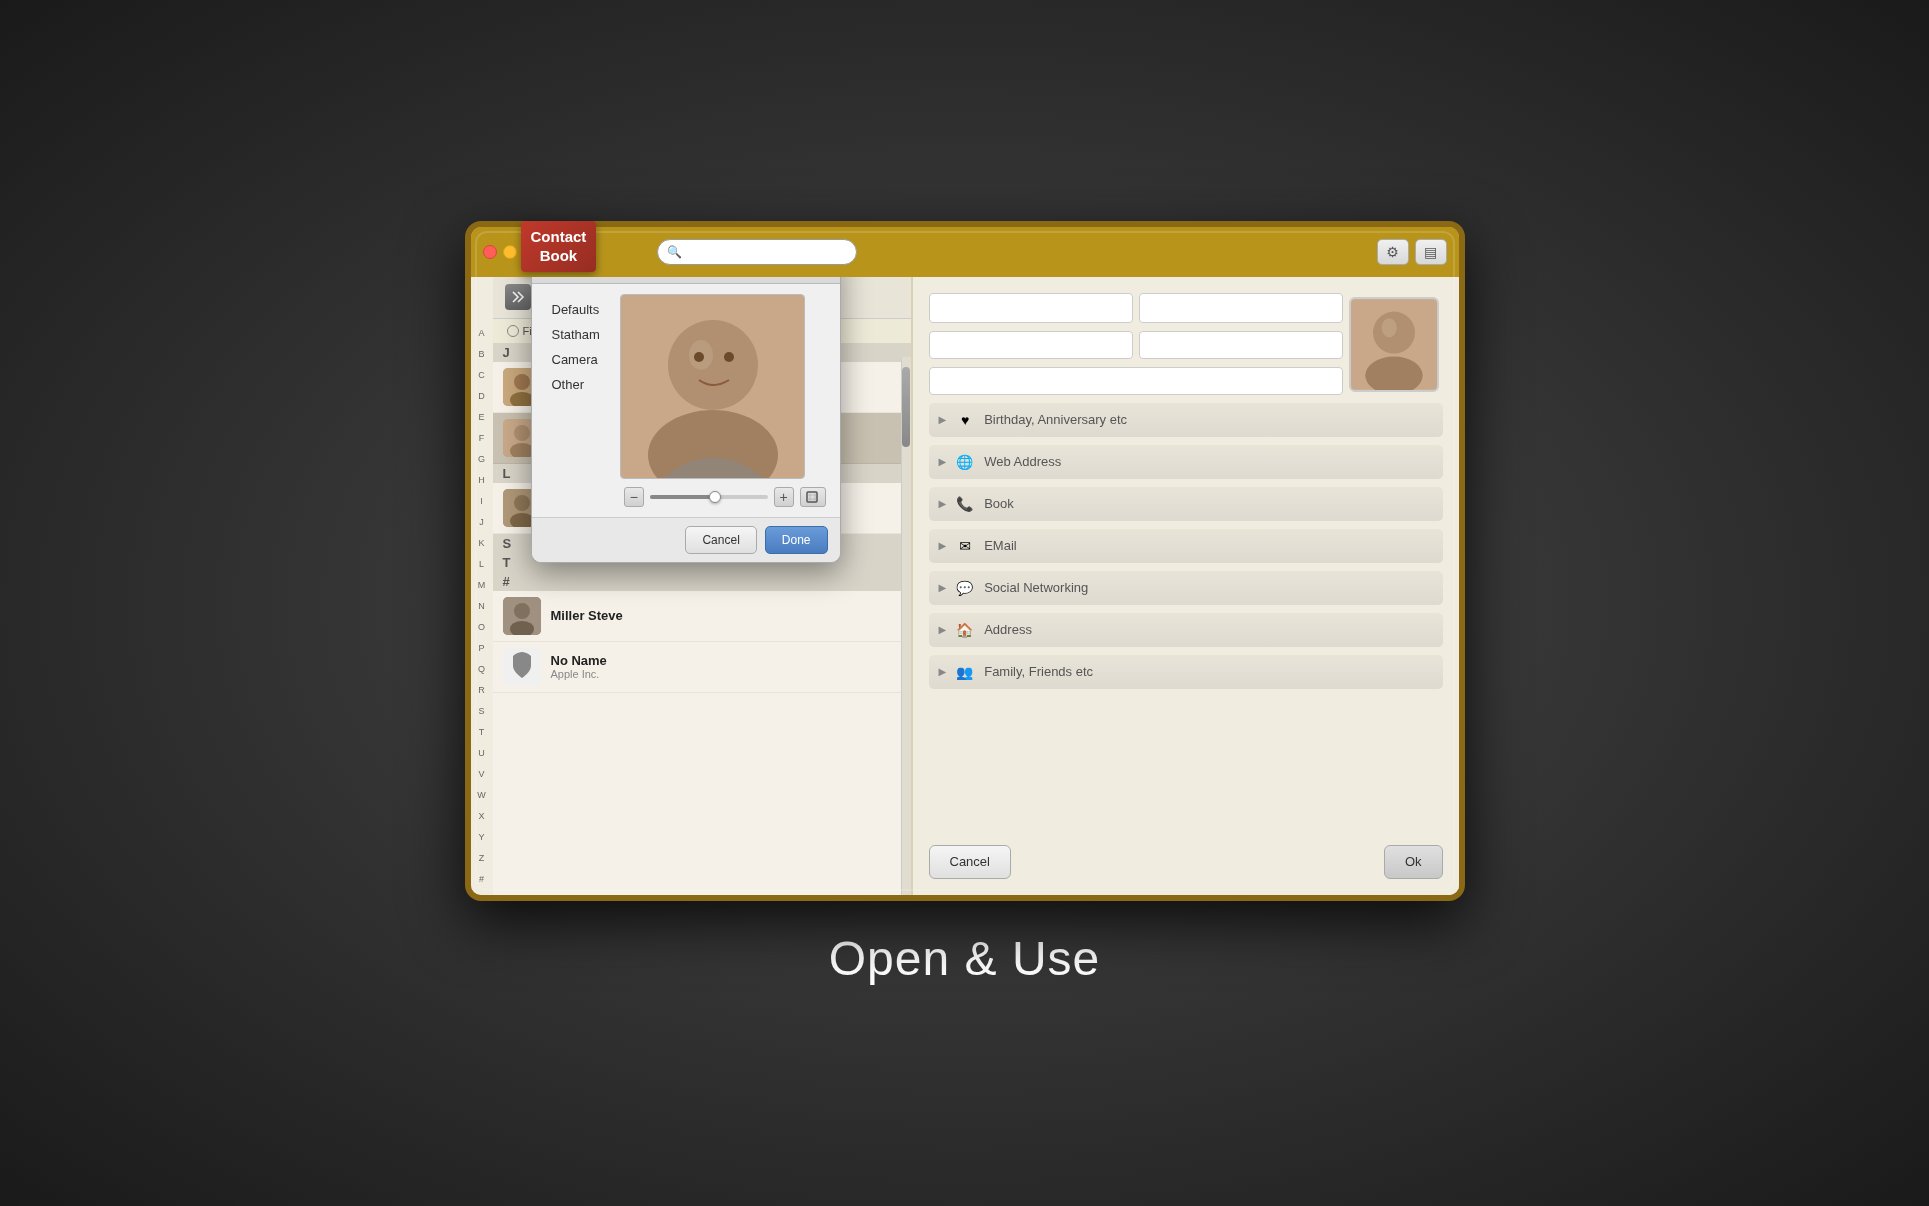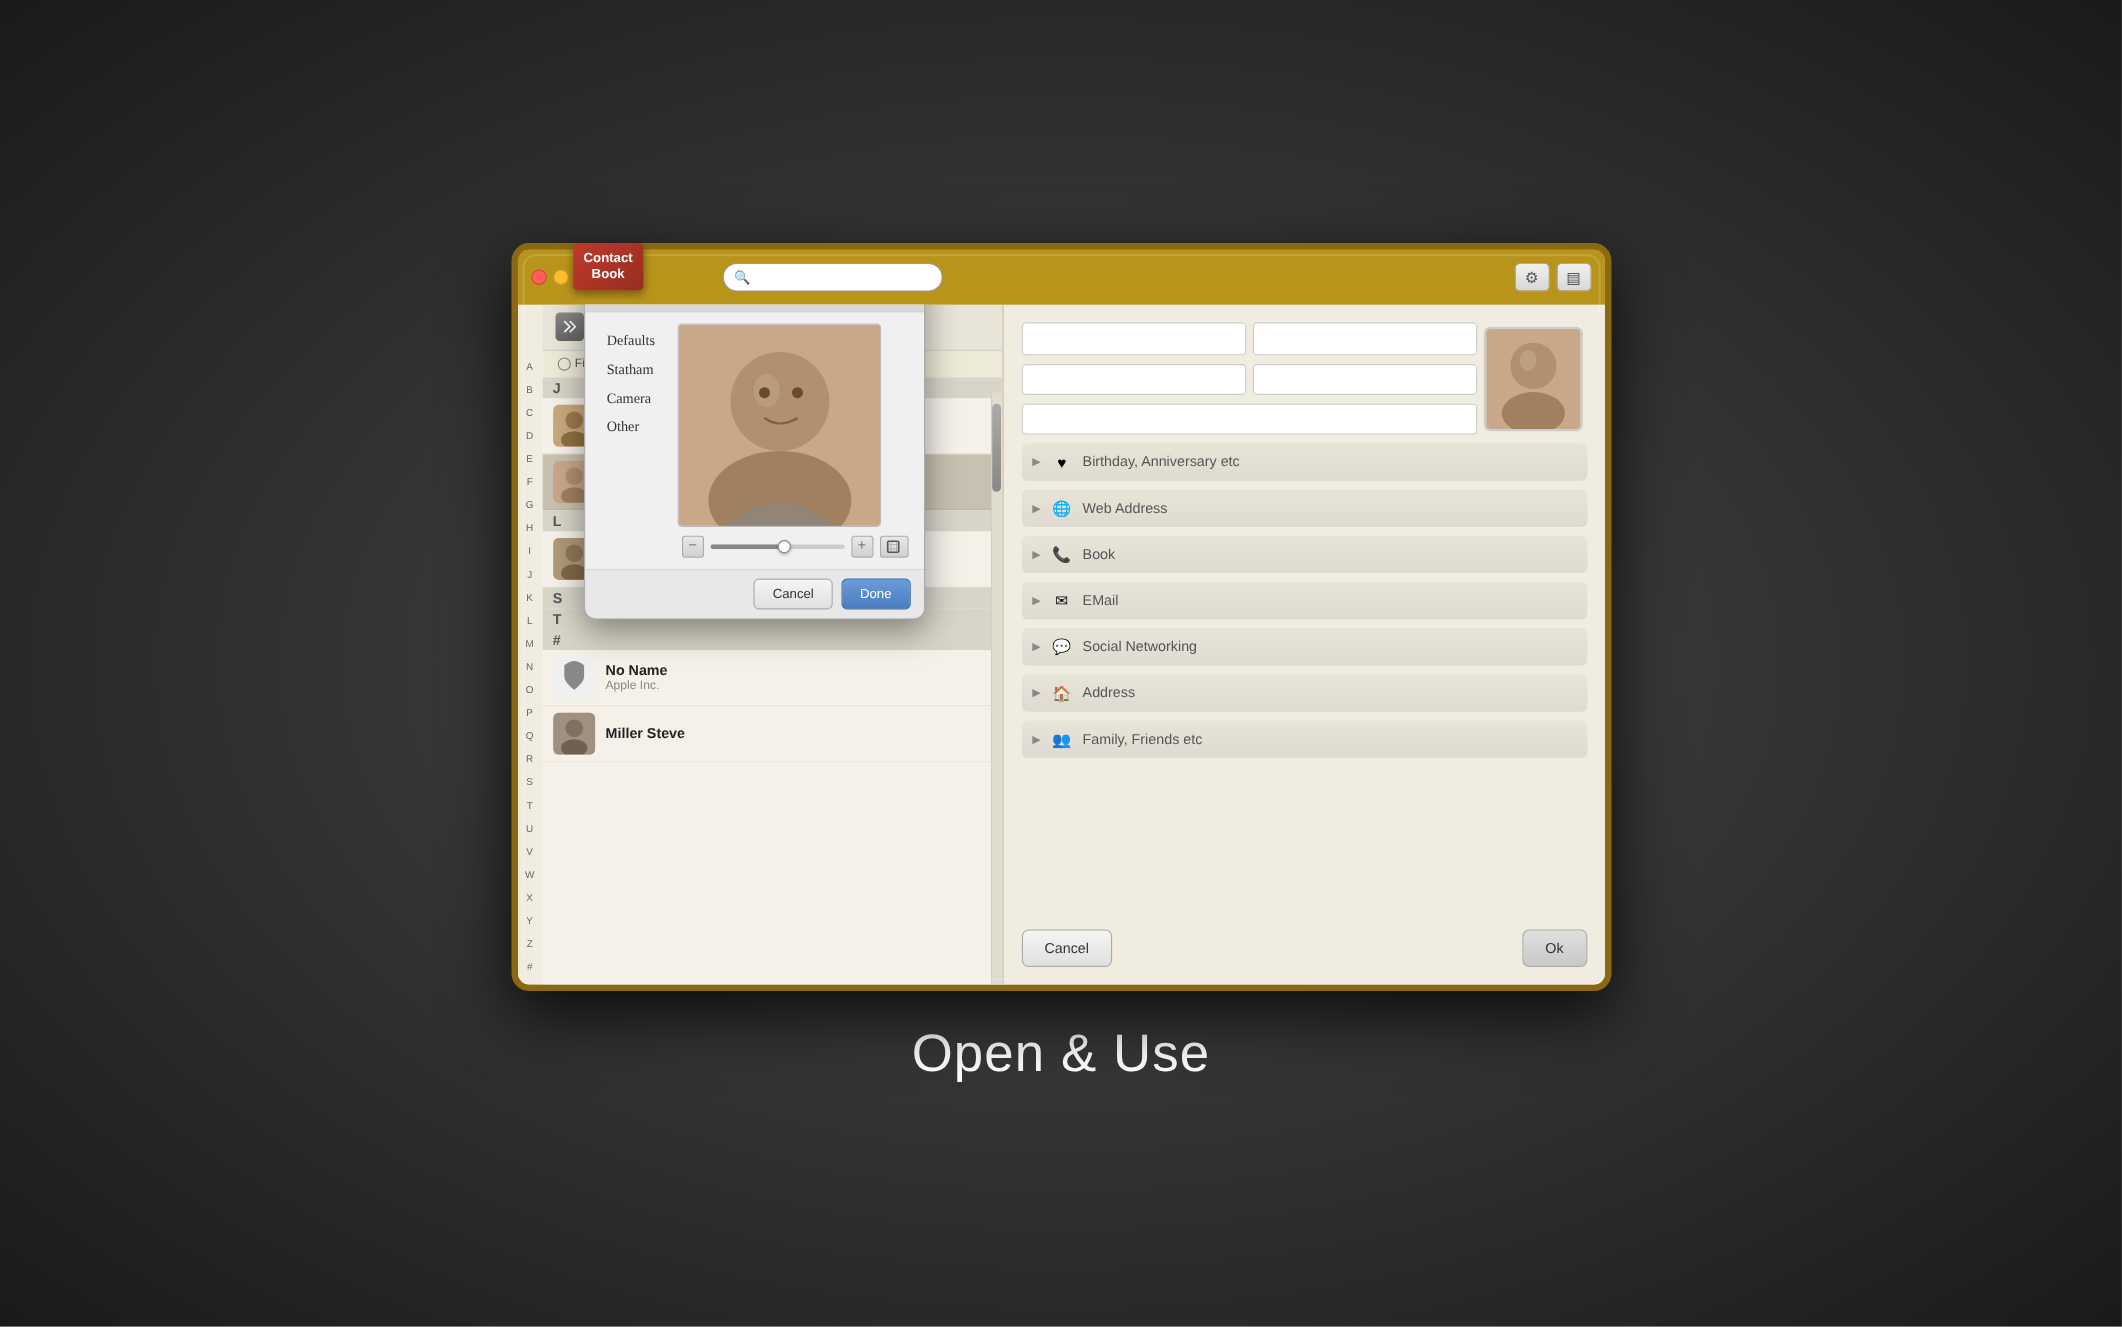--- a/index.html
+++ b/index.html
@@ -65,21 +65,21 @@
     .tl-close { background: #ff5f56; border: 1px solid #d94340; }
     .tl-min   { background: #ffbd2e; border: 1px solid #d4a120; }
     .tl-max   { background: #27c93f; border: 1px solid #1aaa2e; }
 
     .contact-book-badge {
       position: absolute;
       left: 50px;
       top: -6px;
       background: linear-gradient(135deg, #c0392b, #962d22);
       color: white;
-      font-size: 12px;
+      font-size: 15px;
       font-weight: bold;
       padding: 6px 10px;
       border-radius: 4px;
       text-align: center;
       line-height: 1.3;
       box-shadow: 0 3px 8px rgba(0,0,0,0.4);
       z-index: 20;
     }
 
     .search-bar {
@@ -408,21 +408,20 @@
       border-bottom: 1px solid #bbb;
       display: flex;
       align-items: center;
       justify-content: center;
     }
 
     .dialog-body {
       display: flex;
       padding: 10px;
       gap: 10px;
-      font-family: Liberation Serif, serif;
     }
 
     .dialog-menu {
       display: flex;
       flex-direction: column;
       gap: 2px;
       padding-top: 4px;
     }
 
     .dialog-menu-item {
@@ -728,42 +727,42 @@
 
         <div class="section-header">S</div>
 
 
         <div class="section-header">T</div>
 
 
         <div class="section-header">#</div>
 
         <div class="contact-item">
-          <div class="contact-avatar face-no-name">
-            <svg width="38" height="38" viewBox="0 0 38 38">
-              <rect width="38" height="38" fill="#f0f0f0" rx="4"></rect>
-              <path d="M10 8 C10 8 14 4 19 4 C24 4 28 8 28 8 L28 18 C28 24 19 30 19 30 C19 30 10 24 10 18 Z" fill="#888888"></path>
-            </svg>
-          </div>
-          <div class="contact-info">
-            <span class="contact-name">No Name</span>
-            <span class="contact-sub">Apple Inc.</span>
-          </div>
-        </div>
-
-        <div class="contact-item">
           <div class="contact-avatar face-miller">
             <svg width="38" height="38" viewBox="0 0 38 38">
               <rect width="38" height="38" fill="#a09080" rx="4"></rect>
               <circle cx="19" cy="14" r="8" fill="#807060"></circle>
               <ellipse cx="19" cy="32" rx="12" ry="8" fill="#706050"></ellipse>
             </svg>
           </div>
           <div class="contact-info">
             <span class="contact-name">Miller Steve</span>
+          </div>
+        </div>
+
+        <div class="contact-item">
+          <div class="contact-avatar face-no-name">
+            <svg width="38" height="38" viewBox="0 0 38 38">
+              <rect width="38" height="38" fill="#f0f0f0" rx="4"></rect>
+              <path d="M10 8 C10 8 14 4 19 4 C24 4 28 8 28 8 L28 18 C28 24 19 30 19 30 C19 30 10 24 10 18 Z" fill="#888888"></path>
+            </svg>
+          </div>
+          <div class="contact-info">
+            <span class="contact-name">No Name</span>
+            <span class="contact-sub">Apple Inc.</span>
           </div>
         </div>
 
 
       </div>
 
       <div class="scrollbar-area">
         <div class="scrollbar-thumb"></div>
       </div>
 

